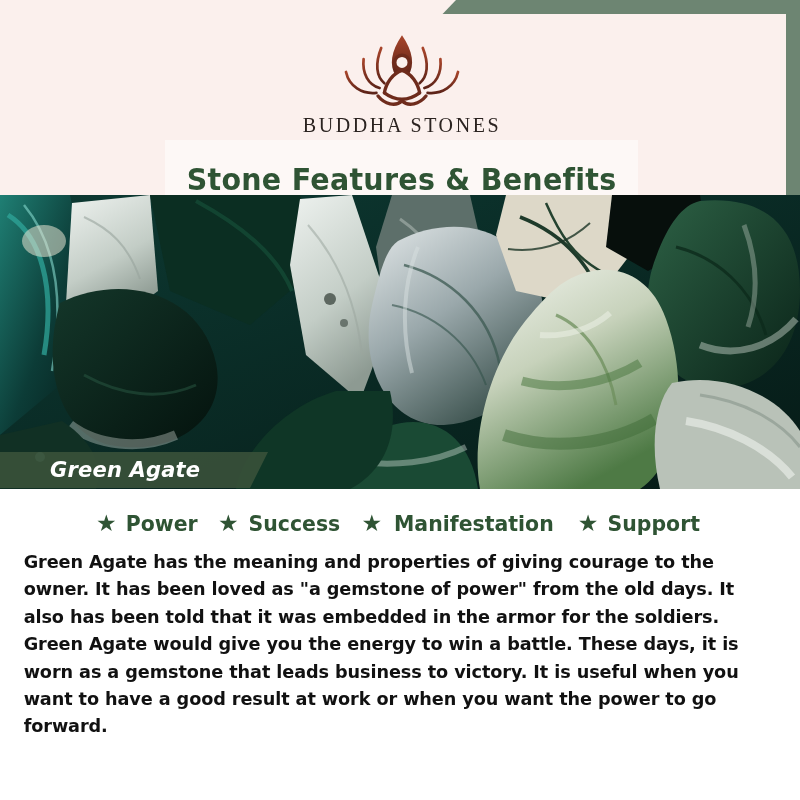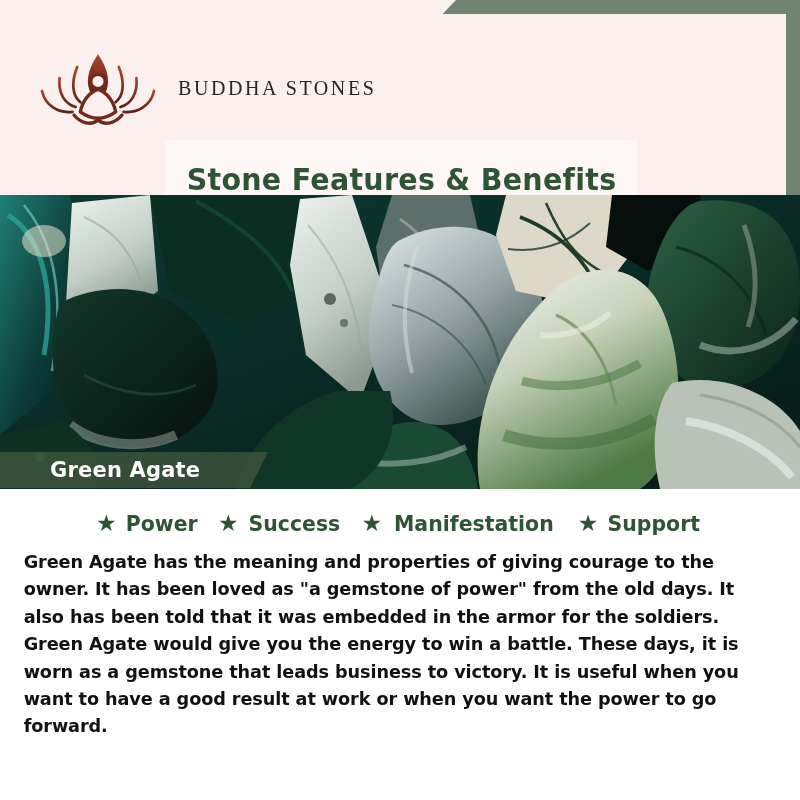--- a/index.html
+++ b/index.html
@@ -35,21 +35,21 @@
 
   
   .inner-card{
     position:absolute; left:18px; top:14px; right:14px; bottom:46px;
     background:#fbf0ed;
   }
 
   
   .logo-block{
     position:absolute; left:0; right:0; top:10px; height:126px;
-    display:flex; align-items:center; justify-content:flex-start;
+    display:flex; flex-direction:column; align-items:center; justify-content:flex-start;
   }
   .logo-mark{ width:160px; height:88px; display:block; }
   .logo-word{
     font-family:"Liberation Serif", serif;
     font-size:20px; letter-spacing:2.6px; color:#2b2320; font-weight:400;
     margin-top:2px;
   }
 
   
   .title-panel{
@@ -78,21 +78,21 @@
   
   .stone-banner{
     position:absolute; left:-18px; top:438px; width:268px; height:36px;
     background:rgba(58,82,58,0.88);
     clip-path:polygon(0 0, 268px 0, 250px 36px, 0 36px);
     display:flex; align-items:center;
   }
   .stone-banner-label{
     color:#ffffff; font-size:21px; font-weight:bold;
     font-family:"DejaVu Sans", sans-serif;
-    padding-left:50px; letter-spacing:0.2px; white-space:nowrap;
+    padding-left:50px; letter-spacing:0.2px; white-space:nowrap;font-style:italic;
   }
 
   
   .content-card{
     position:absolute; left:-18px; right:-14px; top:475px; bottom:-46px;
     background:#ffffff;
     padding:22px 16px 0 16px;
   }
 
   .features-row{

